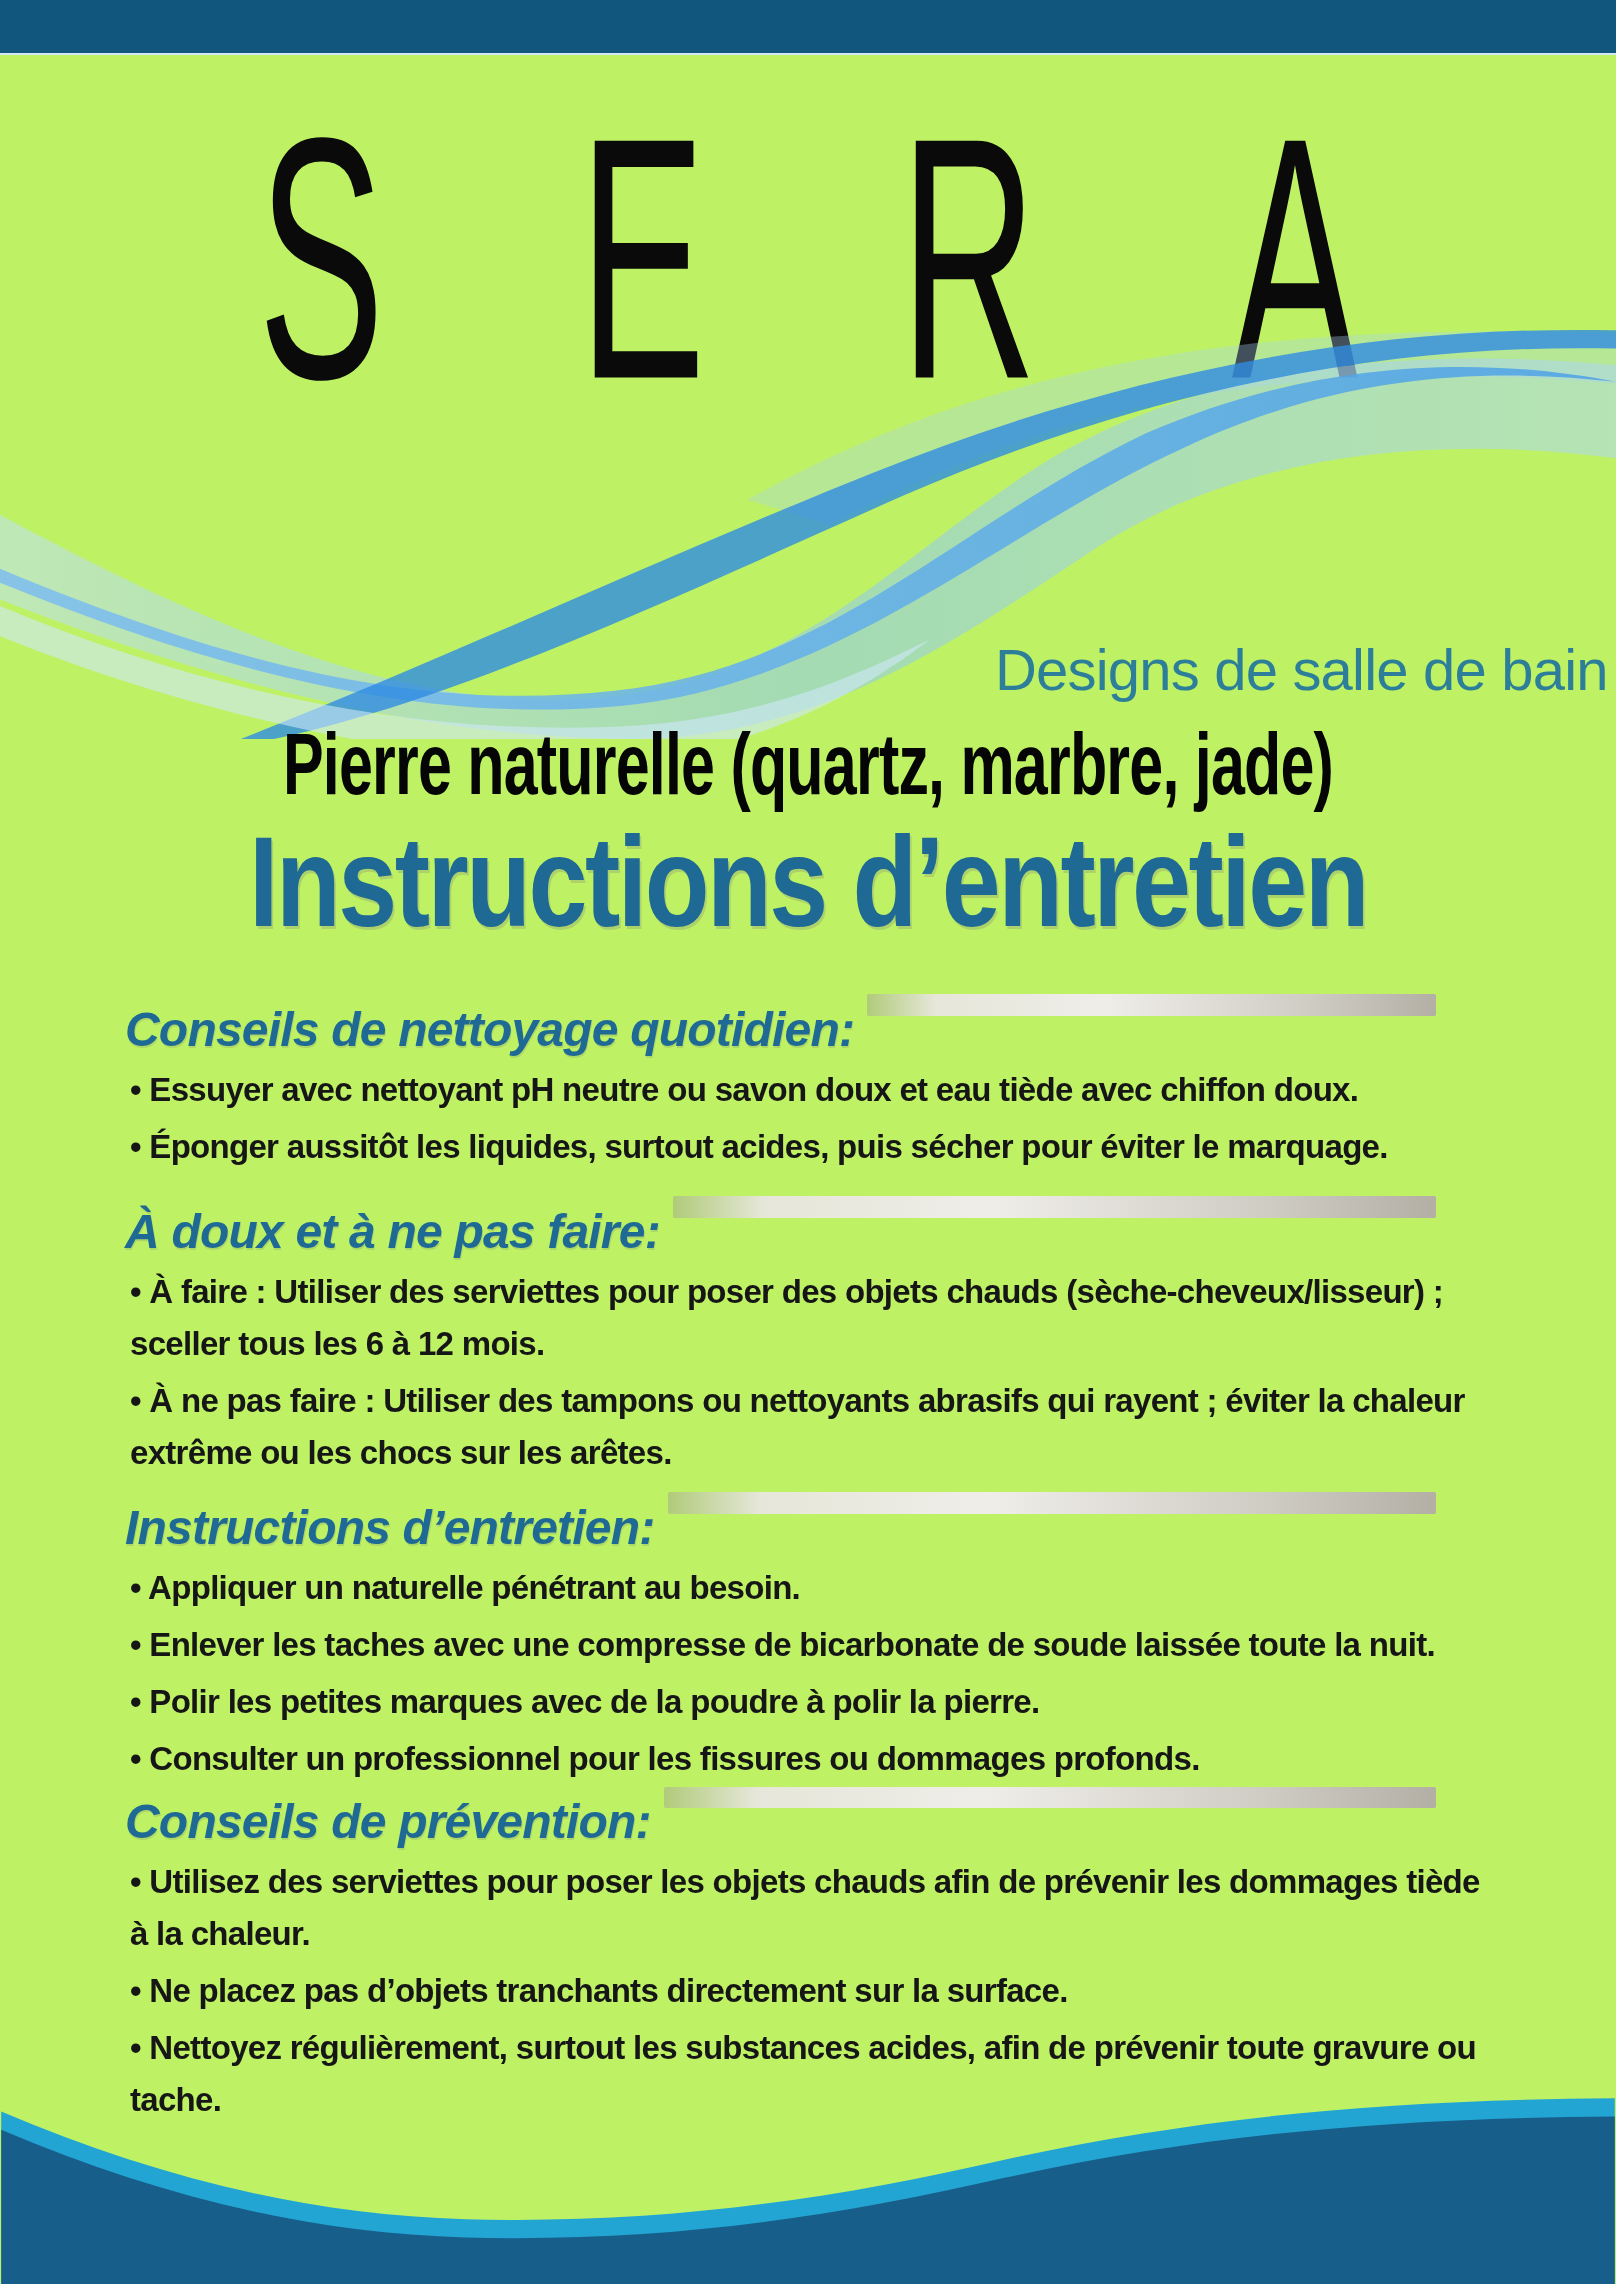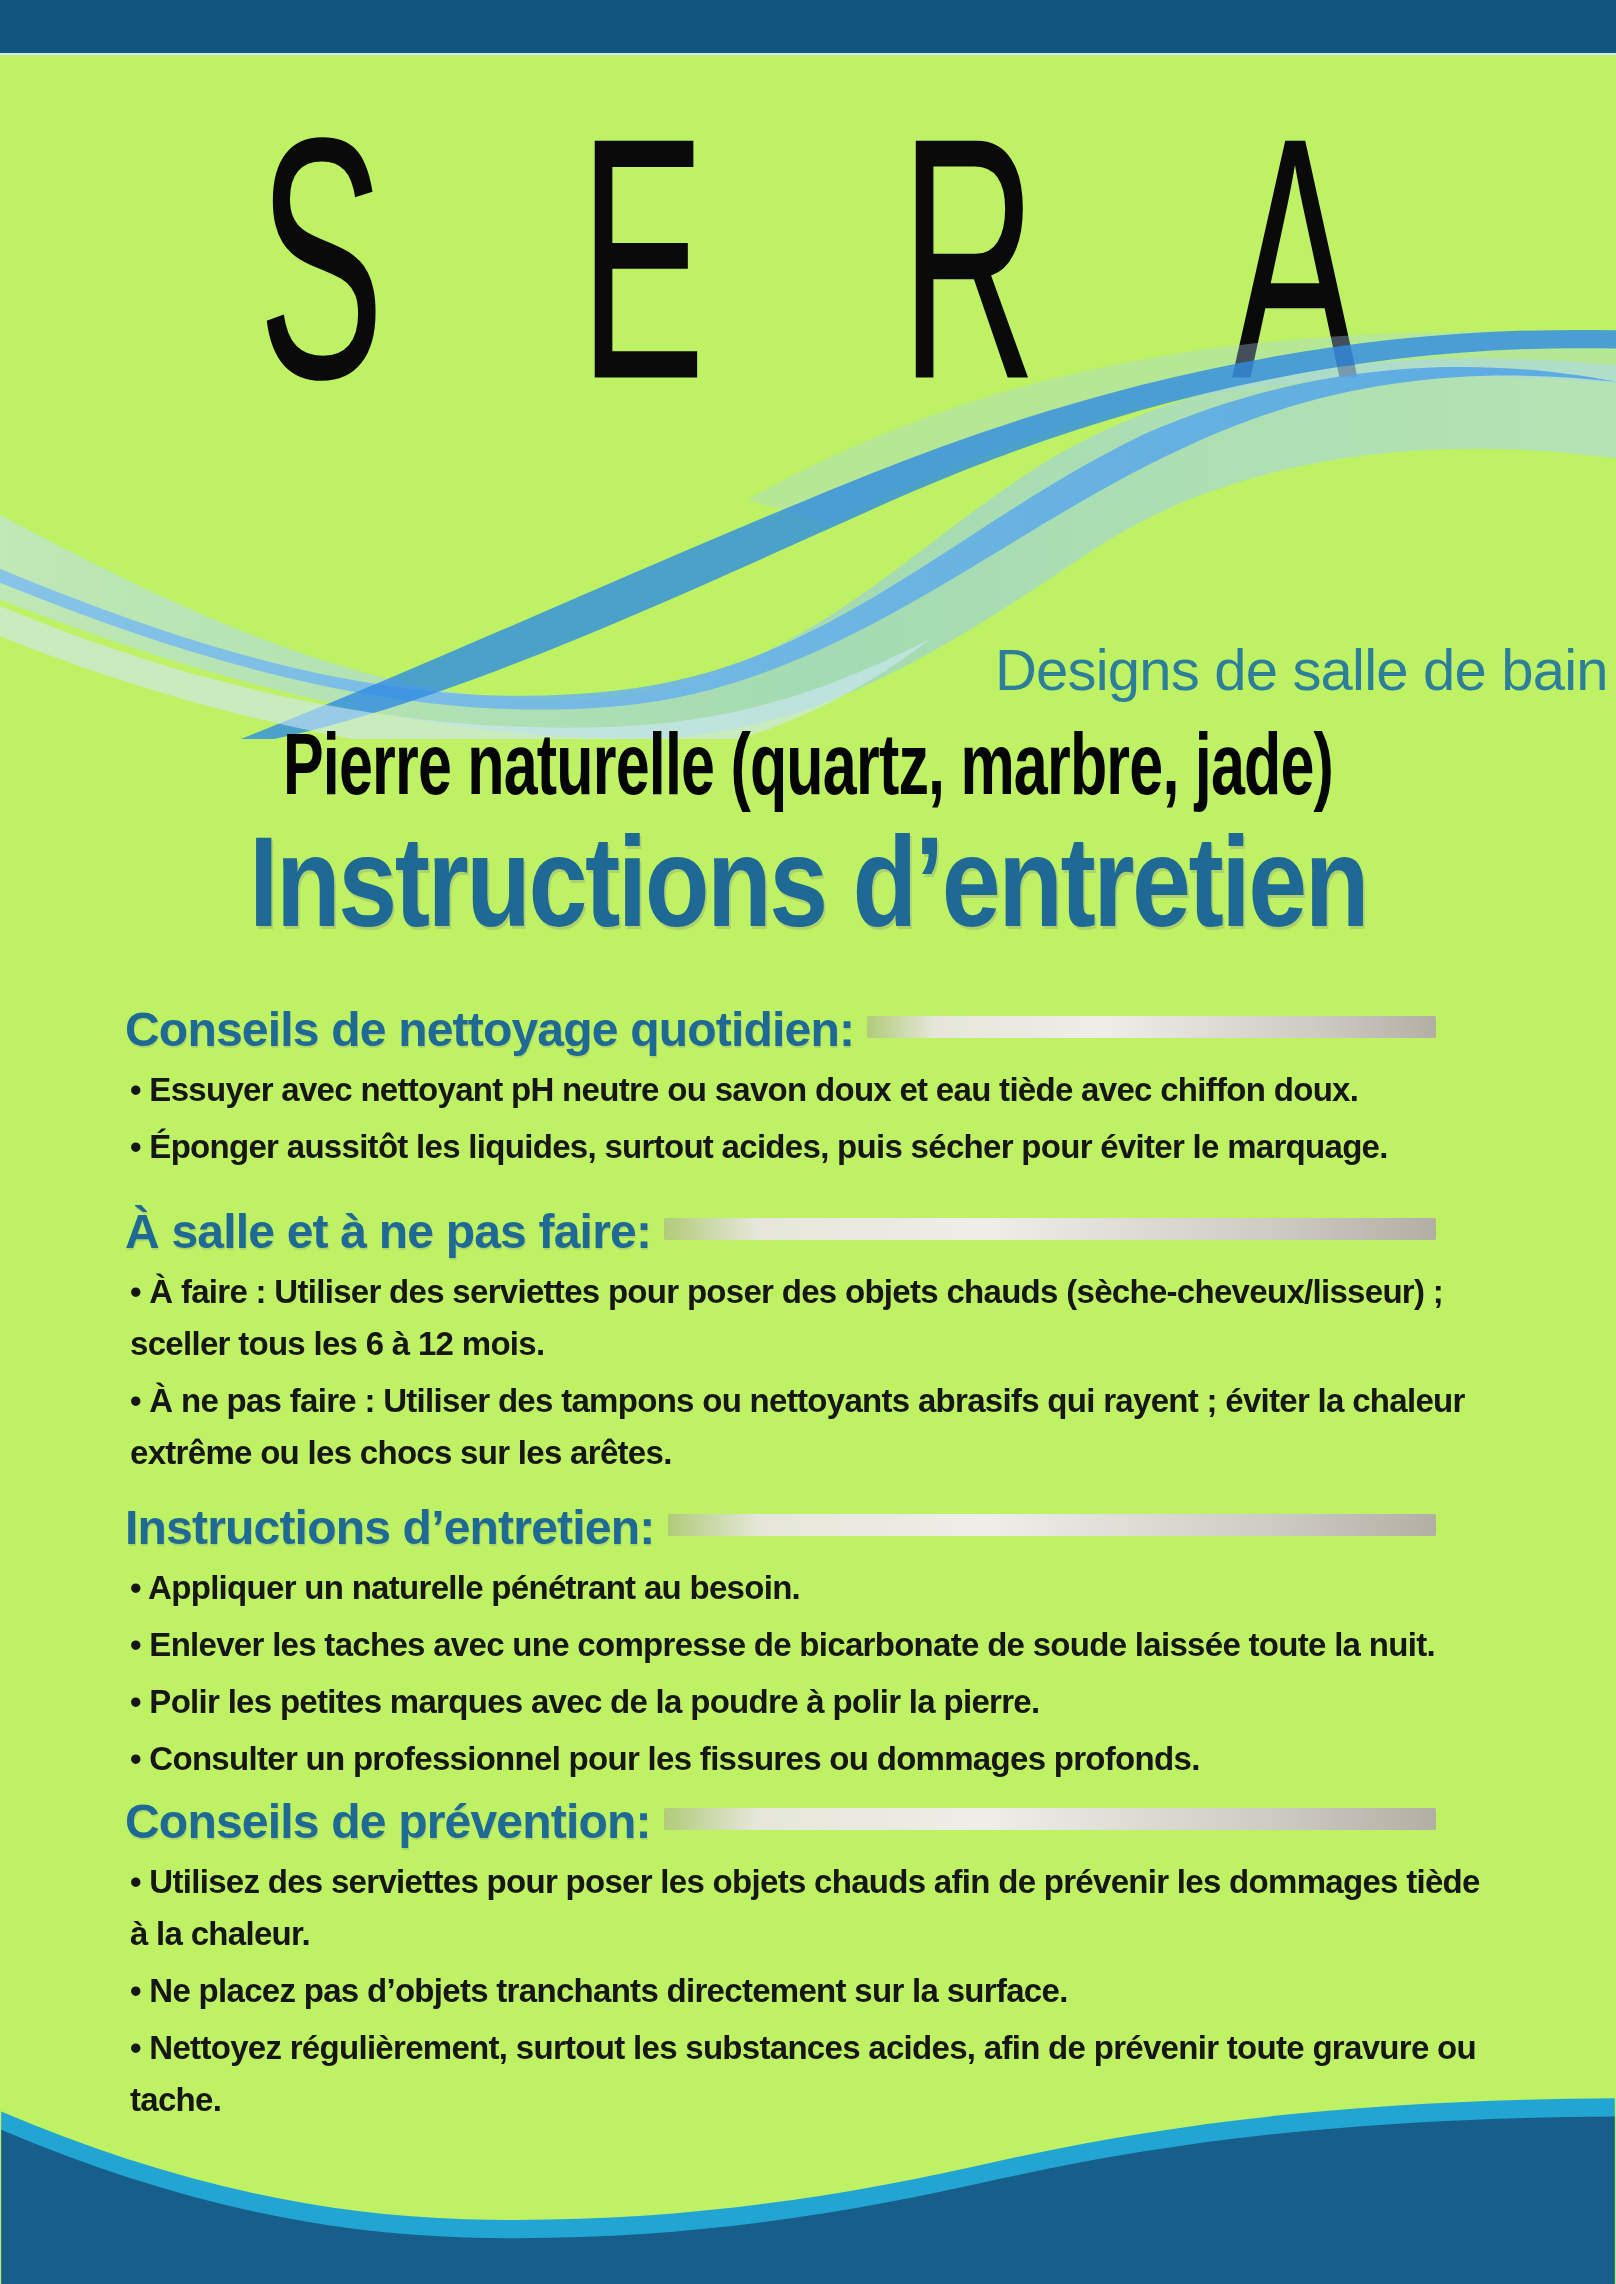--- a/index.html
+++ b/index.html
@@ -41,21 +41,21 @@
   
   .title {
     position:absolute; top:810px; left:0; width:100%;
     text-align:center; white-space:nowrap;
     font-size:106px; font-weight:700; letter-spacing:-2.5px; color:#1e6a94;
     text-shadow:1.7px 2.5px 0 rgba(130,130,130,0.28);
     transform:scaleY(1.2); transform-origin:top center;
   }
   
   .content { position:absolute; top:1001px; left:125px; width:1462px; }
-  .sec-head { display:flex; align-items:center; width:1311px; }
+  .sec-head { display:flex; width:1311px;font-style:italic; }
   .sec-head h2 {
     margin:0; font-size:48px; font-weight:700; letter-spacing:-0.8px;
     line-height:58px; color:#1e6a94; white-space:nowrap;
     text-shadow:0.8px 1.7px 0 rgba(120,120,120,0.22);
   }
   .rule {
     flex:1; height:21.6px; margin-left:13.3px; margin-top:-6.6px; border-radius:1.7px;
     background:linear-gradient(90deg,
       rgba(160,156,148,0.45) 0%, rgba(232,230,224,0.95) 12%,
       #efede8 42%, #cfccc4 78%, #b3afa5 100%);
@@ -126,21 +126,21 @@
         <div class="rule"></div>
       </div>
       <div class="bullets">
         <p>• Essuyer avec nettoyant pH neutre ou savon doux et eau tiède avec chiffon doux.</p>
         <p>• Éponger aussitôt les liquides, surtout acides, puis sécher pour éviter le marquage.</p>
       </div>
     </div>
 
     <div class="sec sec-2">
       <div class="sec-head">
-        <h2>À salle et à ne pas faire:</h2>
+        <h2>À doux et à ne pas faire:</h2>
         <div class="rule"></div>
       </div>
       <div class="bullets">
         <p>• À faire : Utiliser des serviettes pour poser des objets chauds (sèche-cheveux/lisseur) ;
 sceller tous les 6 à 12 mois.</p>
         <p>• À ne pas faire : Utiliser des tampons ou nettoyants abrasifs qui rayent ; éviter la chaleur
 extrême ou les chocs sur les arêtes.</p>
       </div>
     </div>
 

